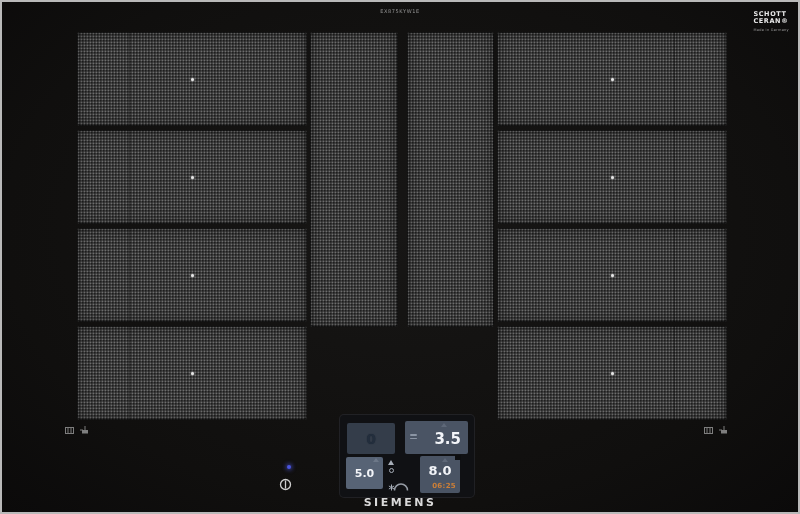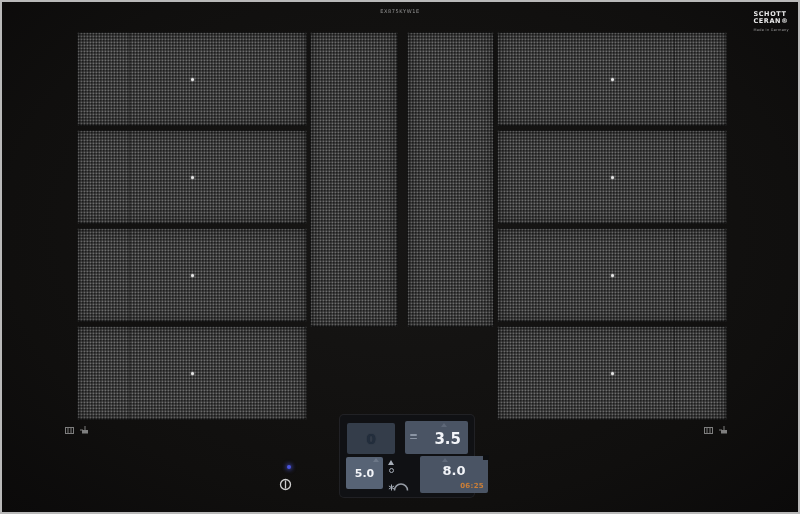--- a/index.html
+++ b/index.html
@@ -82,21 +82,21 @@
   .tile-rear-left .val{font-size:14px;color:#232e3d;text-shadow:0 0 1px #1b2531;}
   .tile-rear-right{left:65px;top:6px;width:63px;height:33px;background:#4a5464;}
   .tile-rear-right .val{position:absolute;right:7px;top:50%;transform:translateY(-46%);font-size:15px;}
   .tile-rear-right .tri{left:36px;top:2px;}
   .eq{position:absolute;left:5px;top:13px;width:7px;}
   .eq span{display:block;height:1.5px;background:#8b95a4;margin-bottom:2px;border-radius:1px;}
   .tile-front-left{left:6px;top:42px;width:37px;height:32px;background:#576375;
     display:flex;align-items:center;justify-content:center;}
   .tile-front-left .val{font-size:11px;}
   .tile-front-left .tri{right:4px;top:1px;border-bottom-color:#6d7889;}
-  .tile-front-right{left:80px;top:41px;width:68px;height:37px;background:#4a5464;}
+  .tile-front-right{left:80px;top:41px;width:40px;height:37px;background:#4a5464;}
   .tile-front-right .val{position:absolute;left:0;right:0;top:7px;text-align:center;font-size:13px;}
   .tile-front-right .tri{left:22px;top:2px;}
   .tile-front-right .timer{
     position:absolute;right:4px;bottom:3px;font-size:7px;font-weight:bold;color:#cd7f36;letter-spacing:0.3px;
   }
   .notch{position:absolute;right:-1px;top:-1px;width:6px;height:5px;background:#0d0e10;}
   .cicons{
     position:absolute;left:45px;top:45px;width:12px;
     display:flex;flex-direction:column;align-items:center;gap:3px;
   }
@@ -229,13 +229,14 @@
       </span>
     </div>
 
     <div class="arc">
       <svg width="16" height="8" viewBox="0 0 16 8">
         <path d="M1.5 7.5 A6.5 6.5 0 0 1 14.5 7.5" fill="none" stroke="#969ca5" stroke-width="1.5"></path>
       </svg>
     </div>
   </div>
 
+  <div class="siemens">SIEMENS</div>
 </div>
 
 </body></html>

